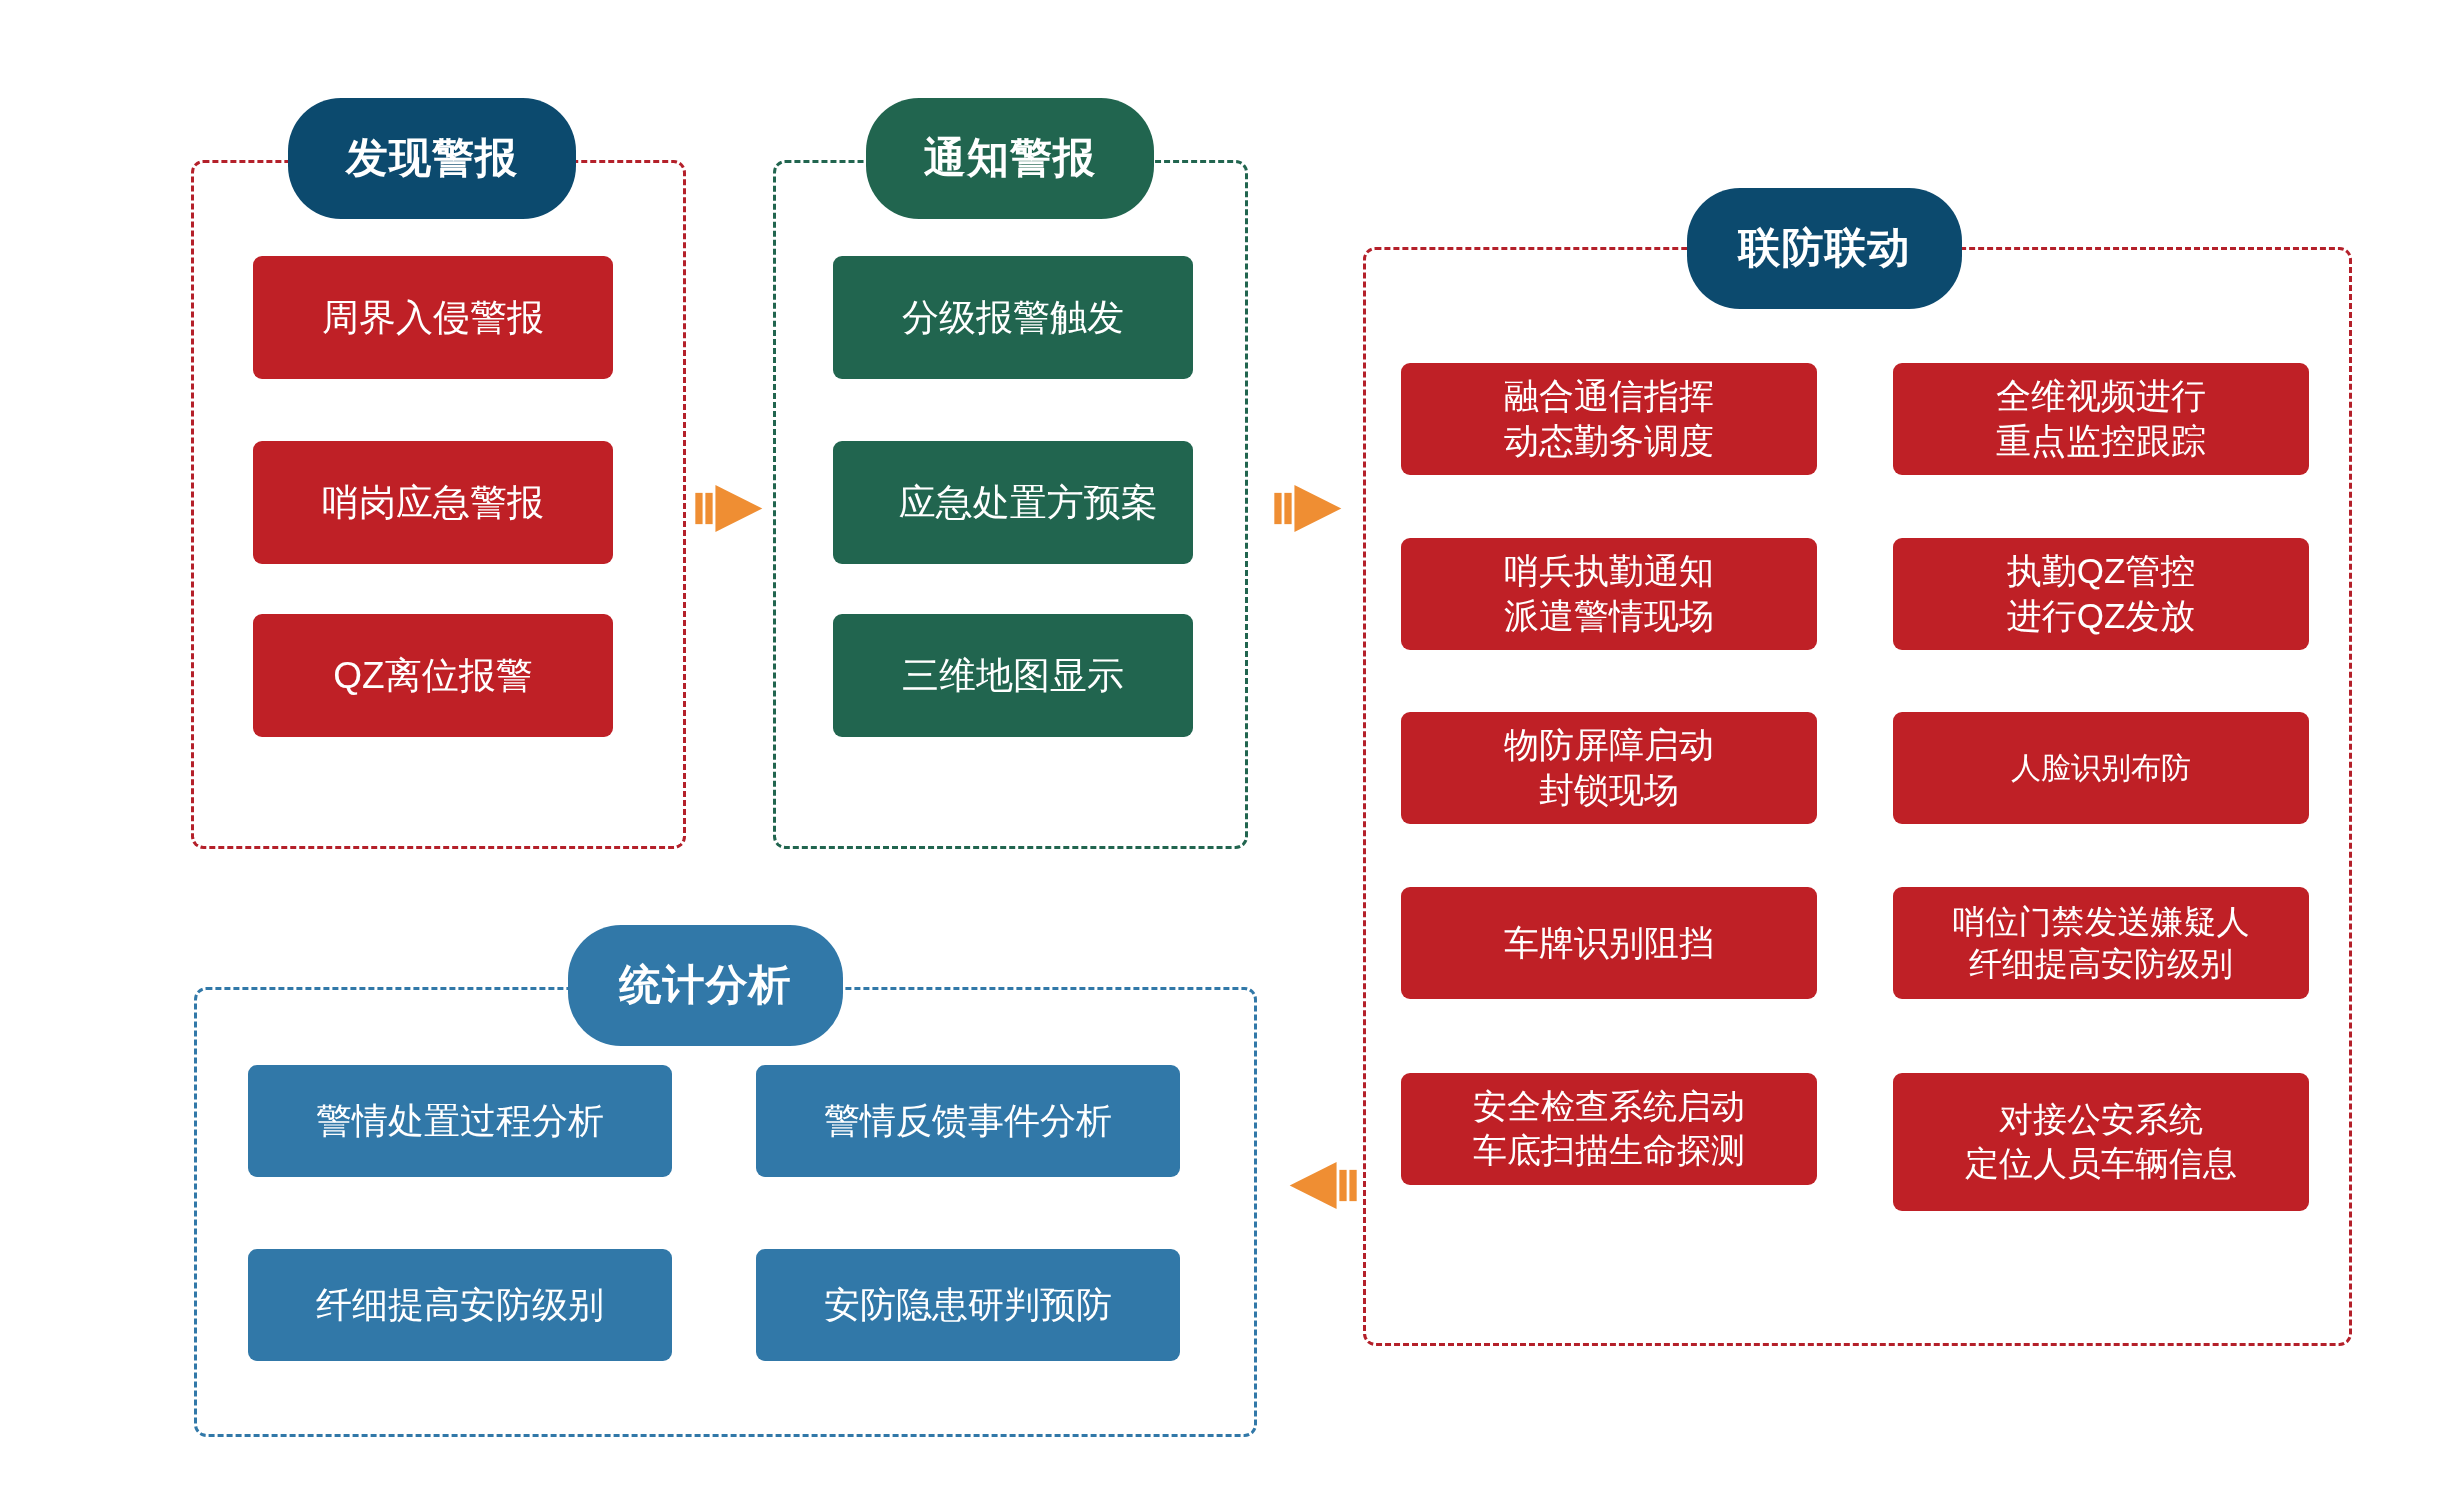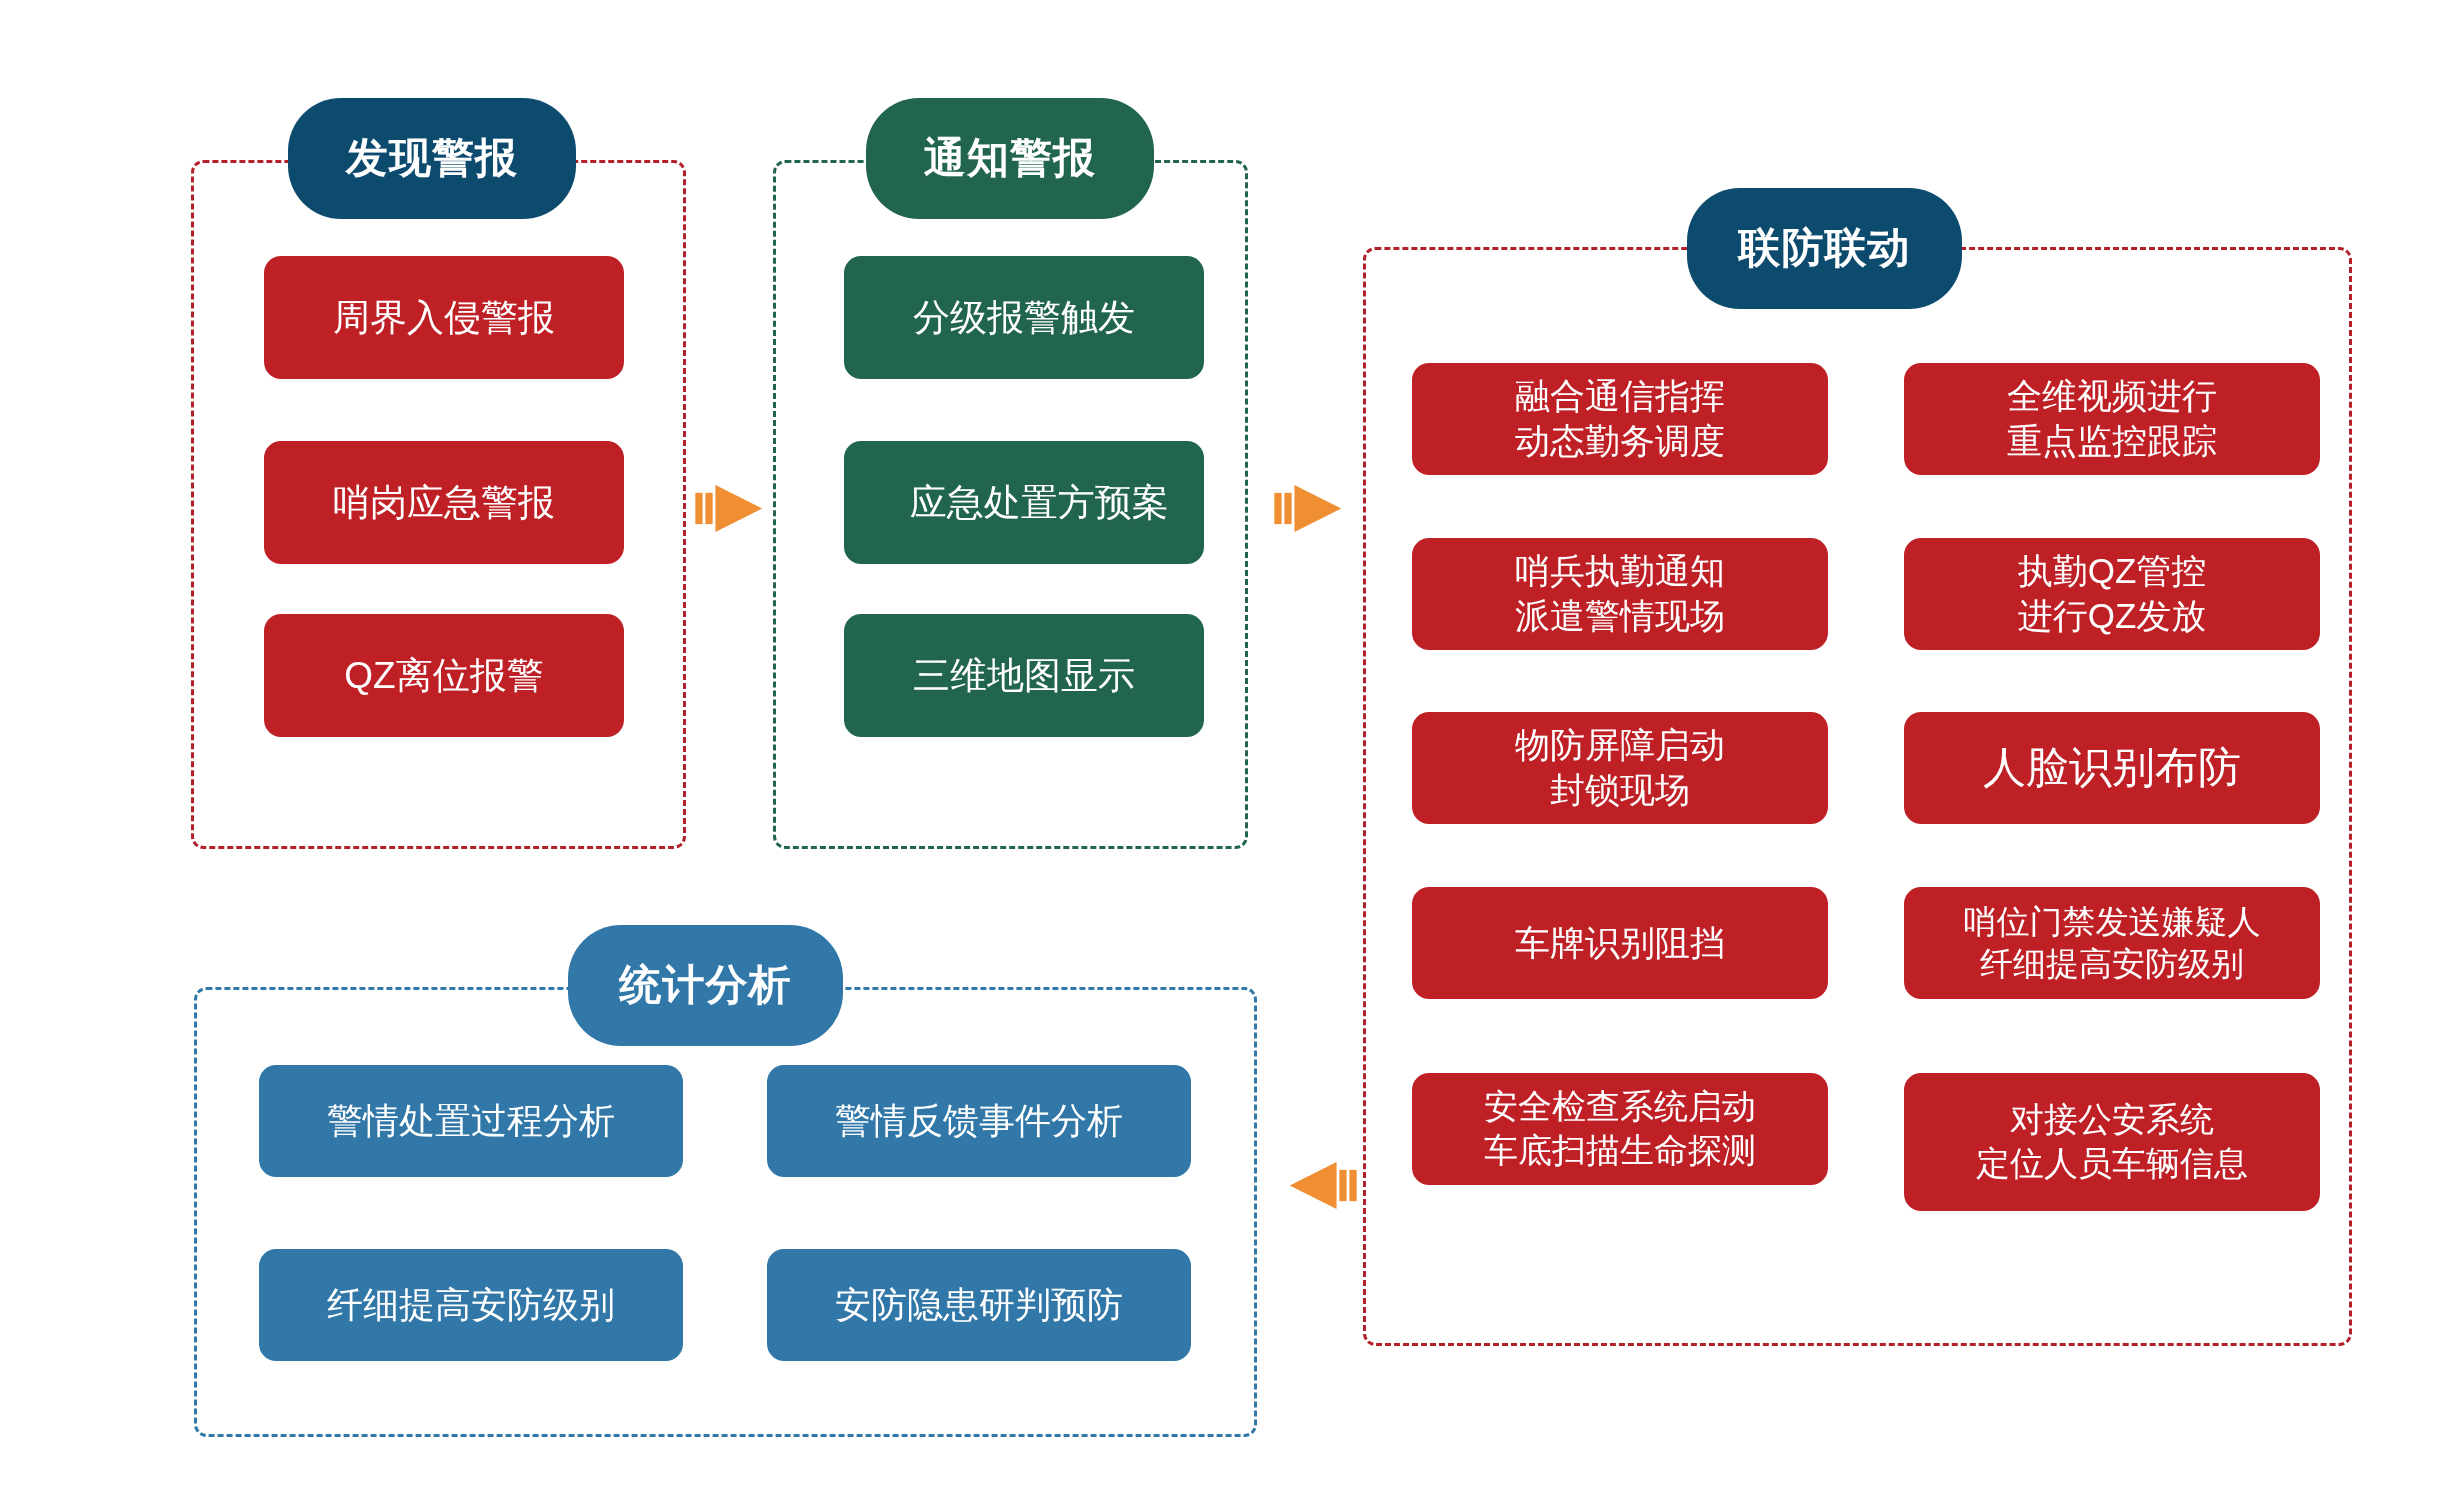--- a/index.html
+++ b/index.html
@@ -52,25 +52,24 @@
 
   
   .item {
     position: absolute;
     box-sizing: border-box;
     display: flex;
     align-items: center;
     justify-content: center;
     text-align: center;
     color: #ffffff;
-    border-radius: 17px;
+    border-radius: 9px;
     line-height: 1.28;
     padding: 3.4px 5.6px;
     z-index: 3;
-    margin-left: 11px;
   }
   .item.red   { background: #bf2026; }
   .item.green { background: #21654f; }
   .item.blue  { background: #3178a8; }
   .item .ln { display: block; }
 
   
   .arrow {
     position: absolute;
     z-index: 6;
@@ -170,21 +169,21 @@
       <span class="ln">进行QZ发放</span>
     </span>
   </div>
 
   <div class="item red" style="left:1401px; top:712px; width:416px; height:112px; font-size:35px;">
     <span>
       <span class="ln">物防屏障启动</span>
       <span class="ln">封锁现场</span>
     </span>
   </div>
-  <div class="item red" style="left:1893px; top:712px; width:416px; height:112px; font-size:43px;">
+  <div class="item red" style="left:1893px; top:712px; width:416px; height:112px; font-size:30px;">
     <span>
       <span class="ln">人脸识别布防</span>
     </span>
   </div>
 
   <div class="item red" style="left:1401px; top:887px; width:416px; height:112px; font-size:35px;">
     <span>
       <span class="ln">车牌识别阻挡</span>
     </span>
   </div>

